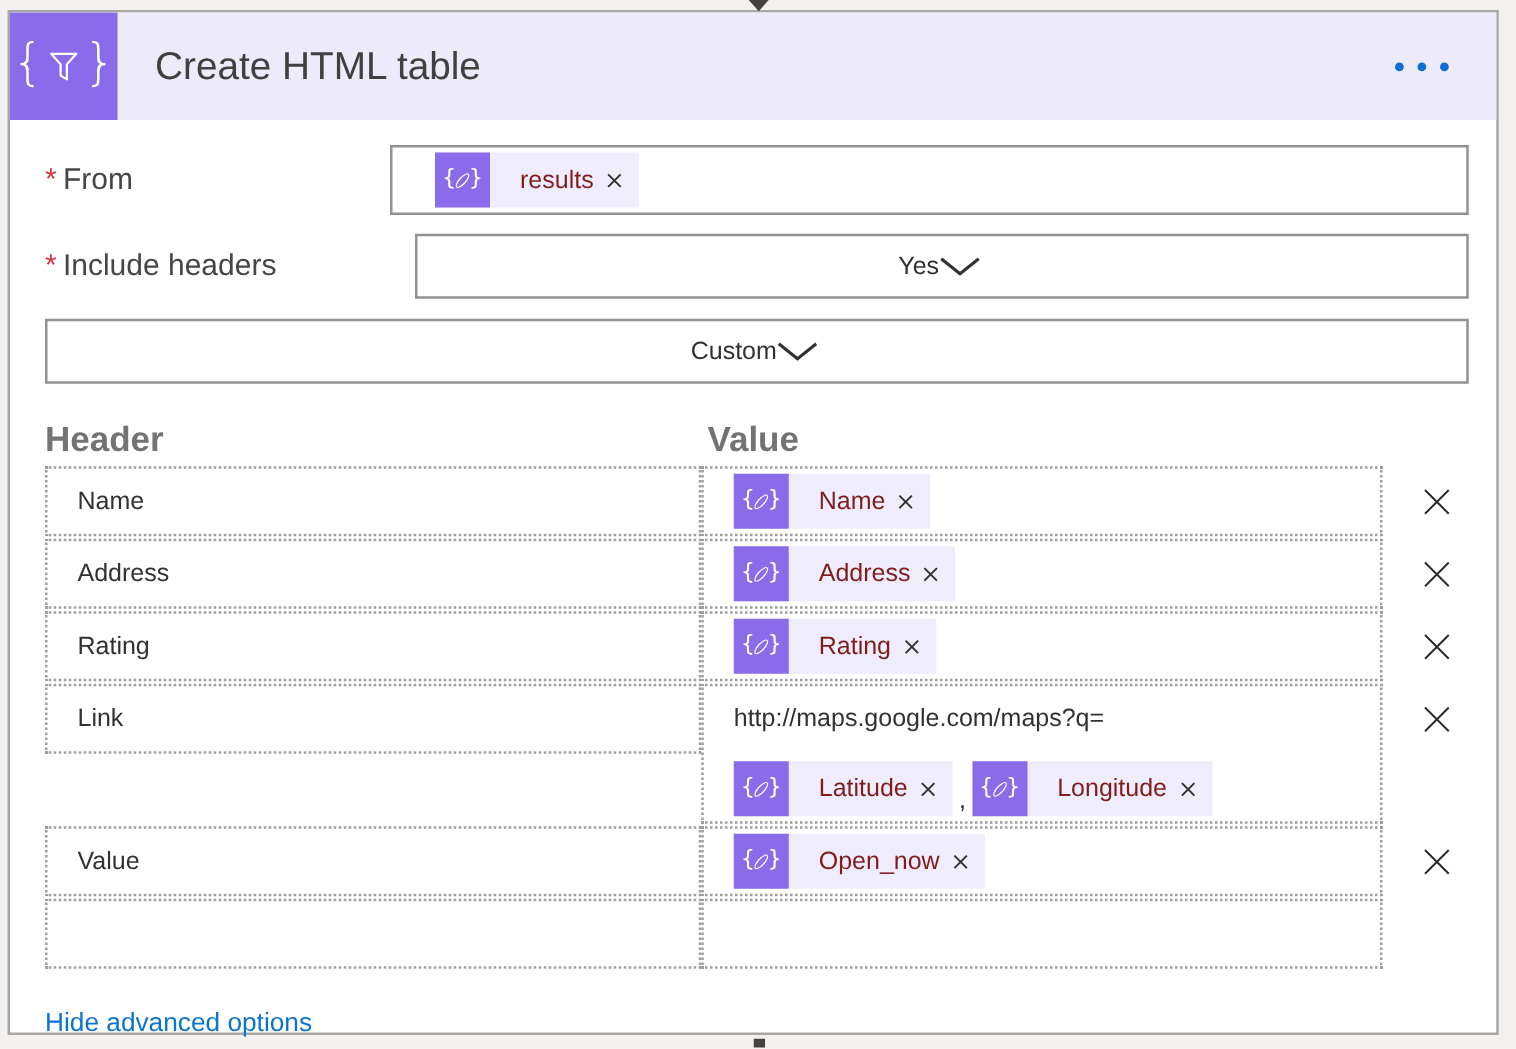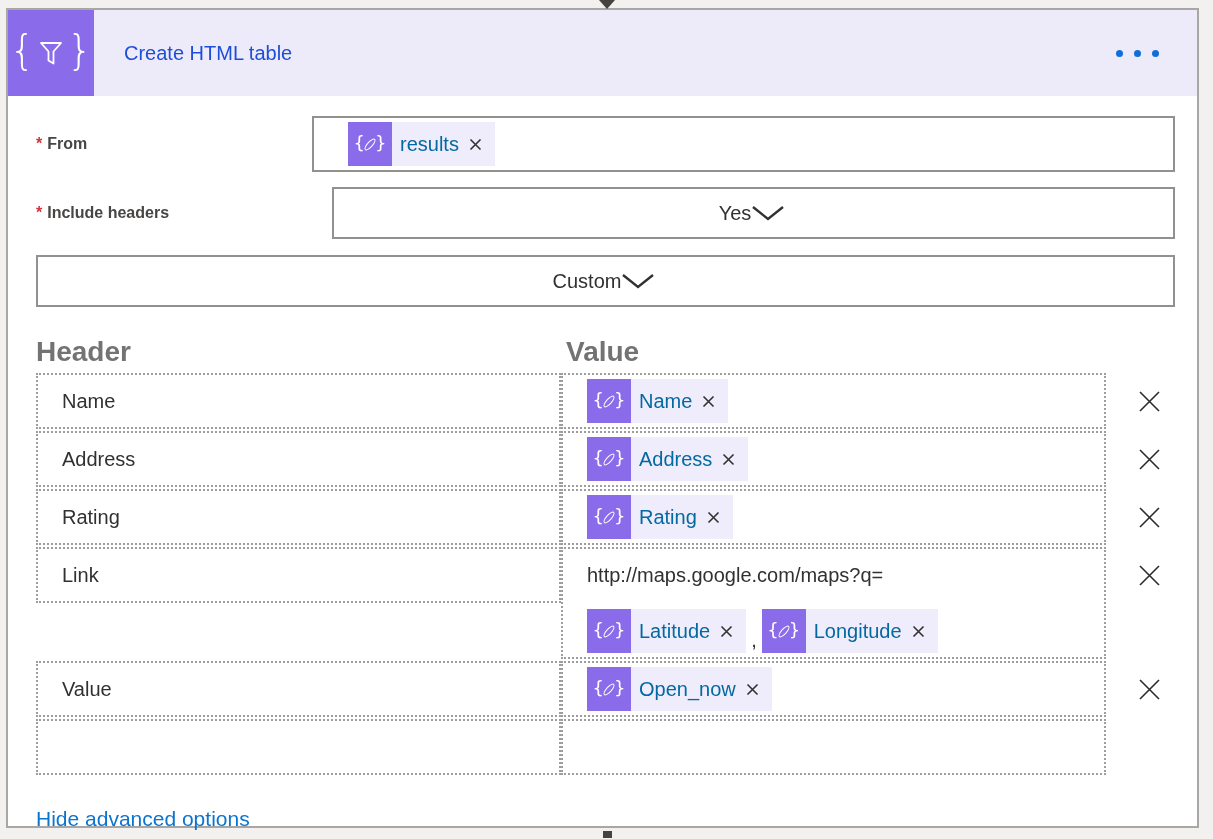--- a/index.html
+++ b/index.html
@@ -7,38 +7,38 @@
   .stage { position:relative; width:1213px; height:839px; background:#f2f1f0; overflow:hidden; }
   .connector-top { position:absolute; top:0; left:599px; width:0; height:0;
     border-left:8px solid transparent; border-right:8px solid transparent; border-top:9px solid #45423f; z-index:3; }
   .connector-bottom { position:absolute; left:603px; bottom:1px; width:9px; height:7px; background:#45423f; z-index:3; }
   .card { position:absolute; left:6px; top:8px; width:1193px; height:820px; background:#ffffff;
     border:2px solid #a9a7a4; }
   .card-header { display:flex; align-items:center; height:86px; background:#edeafa; }
   .app-icon { width:86px; height:86px; background:#8a6cea; color:#fff; flex-shrink:0;
     display:flex; align-items:center; justify-content:center; gap:3px; }
   .app-icon .br { font-size:40px; line-height:1; font-family:"DejaVu Sans", sans-serif; font-weight:200; padding-bottom:6px; }
-  .card-title { margin-left:30px; font-size:20px; color:#1d4ed8; }
+  .card-title { margin-left:30px; font-size:31px; color:#404040; }
   .menu-btn { margin-left:auto; margin-right:26px; display:flex; gap:11px; background:none; border:none; padding:12px; cursor:pointer; }
   .menu-btn .dot { width:7px; height:7px; border-radius:50%; background:#0f6fd7; }
   .card-body { padding:0 22px 0 28px; }
   .field-row { display:flex; align-items:center; }
   .mt20 { margin-top:20px; } .mt15 { margin-top:15px;gap:20px; } .mt16 { margin-top:16px; }
-  .field-label { width:276px; flex-shrink:0; font-size:16px; color:#484644;font-weight:bold; }
+  .field-label { width:276px; flex-shrink:0; font-size:24px; color:#484644; }
   .req { color:#d13438; margin-right:5px; }
   .input-box { flex:1; border:2px solid #919190; background:#fff; display:flex; align-items:center; }
   .from-box { height:56px; padding-left:34px; }
   .dd-box { height:52px; padding:0 22px 0 19px; justify-content:center; cursor:pointer; }
   .dd-value { font-size:20px; color:#323130; }
   .token { display:inline-flex; align-items:center; height:44px; background:#efecfc; cursor:pointer; }
   .tok-ic { width:44px; height:44px; background:#8a6cea; color:#fff; flex-shrink:0;
     display:flex; align-items:center; justify-content:center; gap:2px; }
   .tok-ic .br { font-size:18px; line-height:1; font-family:"DejaVu Sans", sans-serif; padding-bottom:2px; }
   .pencil { width:6px; height:15px; border:1.5px solid #fff; border-radius:50%; transform:rotate(42deg); }
-  .tok-label { font-size:20px; color:#0369a1; margin:0 10px 0 8px; white-space:nowrap; }
+  .tok-label { font-size:20px; color:#7f1d1d; margin:0 10px 0 24px; white-space:nowrap; }
   .tok-x { margin-right:13px; cursor:pointer; }
   .table-section { margin-top:18px; }
   .col-heads { display:grid; grid-template-columns:525px 545px 1fr; font-size:28px; font-weight:bold; color:#737373; margin-bottom:5px;margin-top:29px; }
   .col-heads .vh { padding-left:5px; }
   .t-row { display:grid; grid-template-columns:525px 545px 1fr; align-items:start; margin-bottom:2px; }
   .cell { border:2px dotted #9d9d9d; min-height:56px; background:#fff; }
   .cell-header { padding:4px 10px 4px 24px; }
   .cell-header-text { font-size:20px; color:#323130; line-height:44px; }
   .cell-value { padding:4px 8px 4px 24px; display:flex; flex-wrap:wrap; align-items:center; column-gap:5px; row-gap:6px; }
   .seg-text { font-size:20px; color:#323130; line-height:44px; white-space:nowrap; }

